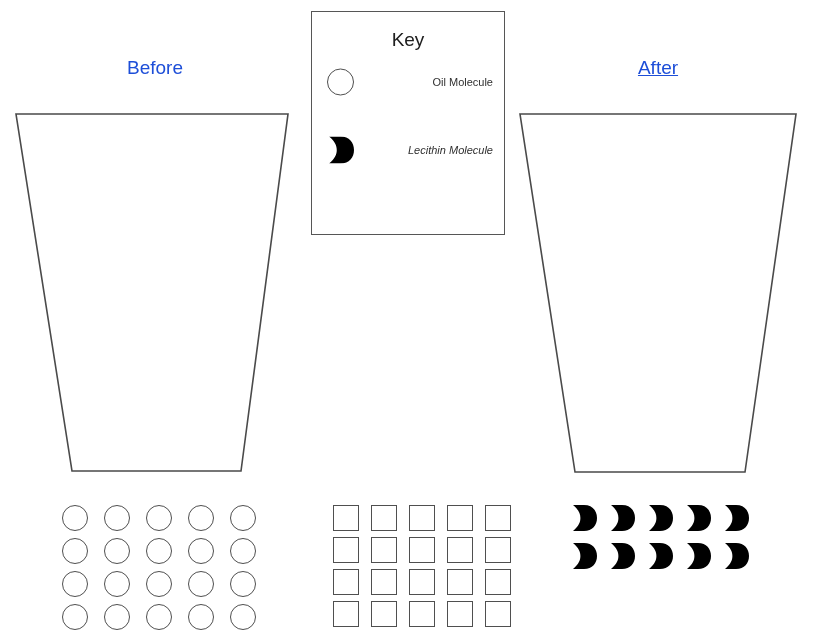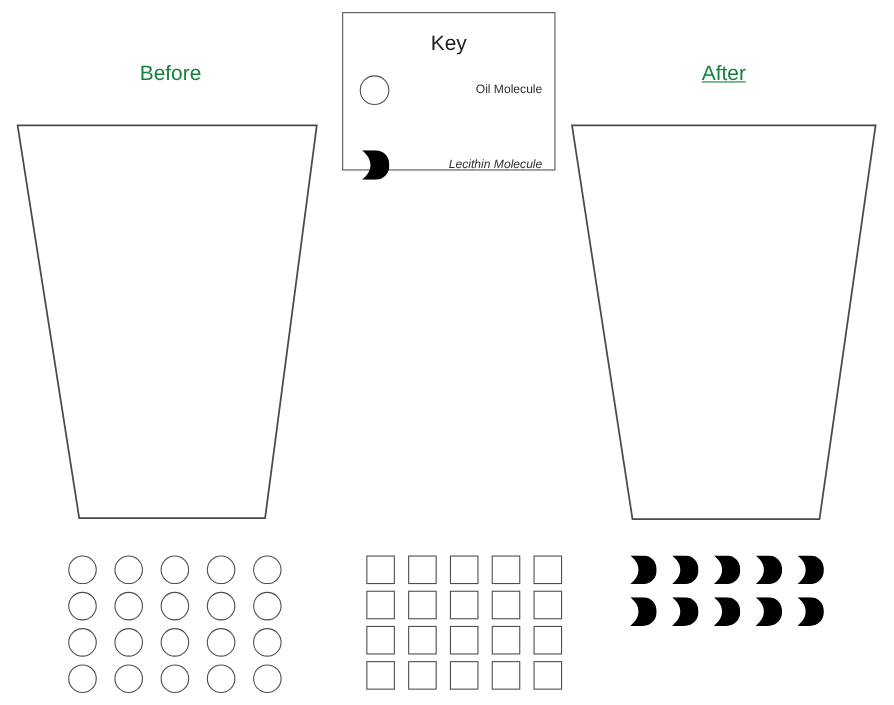--- a/index.html
+++ b/index.html
@@ -18,21 +18,21 @@
     height: 641px;
     background: #ffffff;
     overflow: hidden;
   }
 
   
   .panel-title {
     position: absolute;
     font-size: 19px;
     line-height: 19px;
-    color: #15803d;
+    color: #1d4ed8;
     text-align: center;
     white-space: nowrap;
     transform: translateX(-50%);
     font-weight: 400;
   }
   #before-title { left: 155px; top: 58px; }
   #after-title  { left: 658px; top: 58px; text-decoration: underline; }
 
   
   .beaker {
@@ -46,21 +46,21 @@
     stroke-width: 1.6;
     stroke-linejoin: miter;
   }
 
   
   #key-box {
     position: absolute;
     left: 311px;
     top: 11px;
     width: 194px;
-    height: 144px;
+    height: 224px;
     background: #ffffff;
     border: 1.8px solid #565656;
     box-sizing: border-box;
   }
   #key-title {
     position: absolute;
     left: 0;
     right: 0;
     top: 18px;
     text-align: center;

